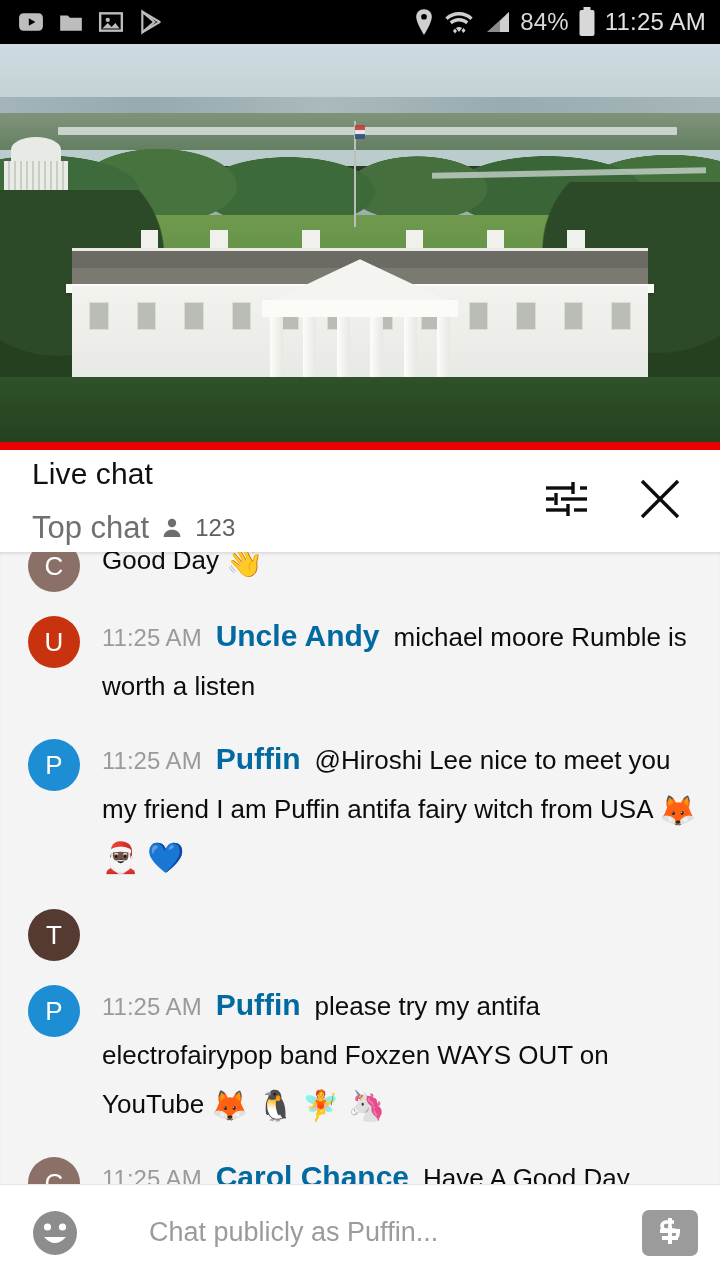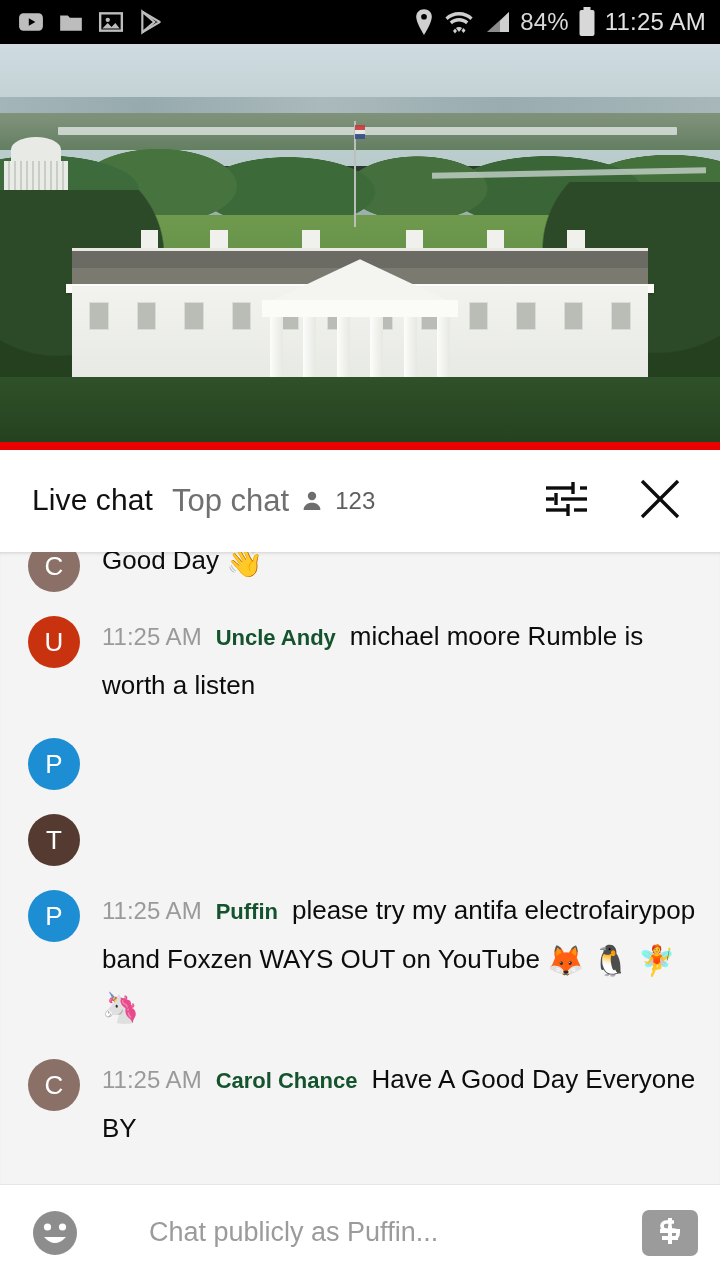--- a/index.html
+++ b/index.html
@@ -105,21 +105,21 @@
   .progress {
     position: absolute; left: 0; right: 0; bottom: 0; height: 8px; background: rgba(120,20,20,.5);
   }
   .progress-fill { height: 100%; width: 100%; }
 
   
   .chat-header {
     flex: 0 0 102px; background: #ffffff; display: flex; align-items: center;
     padding: 0 22px 0 32px;
   }
-  .ch-texts { display: flex; flex-direction: row; gap: 19px; }
+  .ch-texts { display: flex; flex-direction: column; gap: 19px; }
   .ch-title { font-size: 30px; color: #101010; font-weight: 400; letter-spacing: .1px; }
   .ch-sub { display: flex; align-items: center; gap: 11px; }
   .ch-sub-label { font-size: 31px; color: #707070; }
   .ch-count { font-size: 24px; color: #5f5f5f; }
   .ch-actions { margin-left: auto; display: flex; align-items: center; gap: 38px; padding-right: 10px;}
   .icon-btn { width: 56px; height: 56px; display: flex; align-items: center; justify-content: center; }
 
   
   .messages {
     flex: 1 1 auto; background: #f4f4f4; overflow: hidden; position: relative;
@@ -129,21 +129,21 @@
   .msg { display: flex; padding: 0 18px 0 28px; margin-bottom: 22px; align-items: flex-start; }
   .msg:first-child { margin-top: -18px; }
   .avatar {
     flex: 0 0 52px; width: 52px; height: 52px; border-radius: 50%;
     display: flex; align-items: center; justify-content: center;
     color: #fff; font-size: 26px; margin-right: 22px; margin-top: 2px;
     font-family: "Liberation Sans", sans-serif;
   }
   .msg-body { flex: 1 1 auto; font-size: 0; line-height: 40px; padding-top: 2px; }
   .ts { font-size: 24px; color: #9a9a9a; margin-right: 14px; vertical-align: baseline; }
-  .author { font-size: 22px; color: #14532d; font-weight: bold; margin-right: 14px; vertical-align: baseline; }
+  .author { font-size: 30px; color: #0369a1; font-weight: bold; margin-right: 14px; vertical-align: baseline; }
   .text { font-size: 26px; color: #0c0c0c; vertical-align: baseline; }
   .emo { font-size: 30px; vertical-align: -3px; }
 
   
   .input-bar {
     flex: 0 0 96px; background: #ffffff; display: flex; align-items: center;
     padding: 0 22px 0 28px; border-top: 1px solid #e6e6e6; gap: 39px;
   }
   .emoji-btn { width: 54px; height: 54px; flex: 0 0 54px; }
   .chat-input {
@@ -332,20 +332,21 @@
       <div class="msg">
         <div class="avatar" style="background: rgb(138, 112, 103);">C</div>
         <div class="msg-body"><span class="text">Good Day </span><span class="emo">👋 </span></div>
       </div>
       <div class="msg">
         <div class="avatar" style="background: rgb(201, 50, 14);">U</div>
         <div class="msg-body"><span class="ts">11:25 AM</span><span class="author">Uncle Andy</span><span class="text">michael moore Rumble is worth a listen</span></div>
       </div>
       <div class="msg">
         <div class="avatar" style="background: rgb(30, 142, 212);">P</div>
+        <div class="msg-body"><span class="ts">11:25 AM</span><span class="author">Puffin</span><span class="text">@Hiroshi Lee nice to meet you my friend I am Puffin antifa fairy witch from USA </span><span class="emo">🦊 </span><span class="emo">🎅🏿 </span><span class="emo">💙 </span></div>
       </div>
       <div class="msg">
         <div class="avatar" style="background: rgb(84, 58, 48);">T</div>
       </div>
       <div class="msg">
         <div class="avatar" style="background: rgb(30, 142, 212);">P</div>
         <div class="msg-body"><span class="ts">11:25 AM</span><span class="author">Puffin</span><span class="text">please try my antifa electrofairypop band Foxzen WAYS OUT on YouTube </span><span class="emo">🦊 </span><span class="emo">🐧 </span><span class="emo">🧚 </span><span class="emo">🦄 </span></div>
       </div>
       <div class="msg">
         <div class="avatar" style="background: rgb(138, 112, 103);">C</div>

